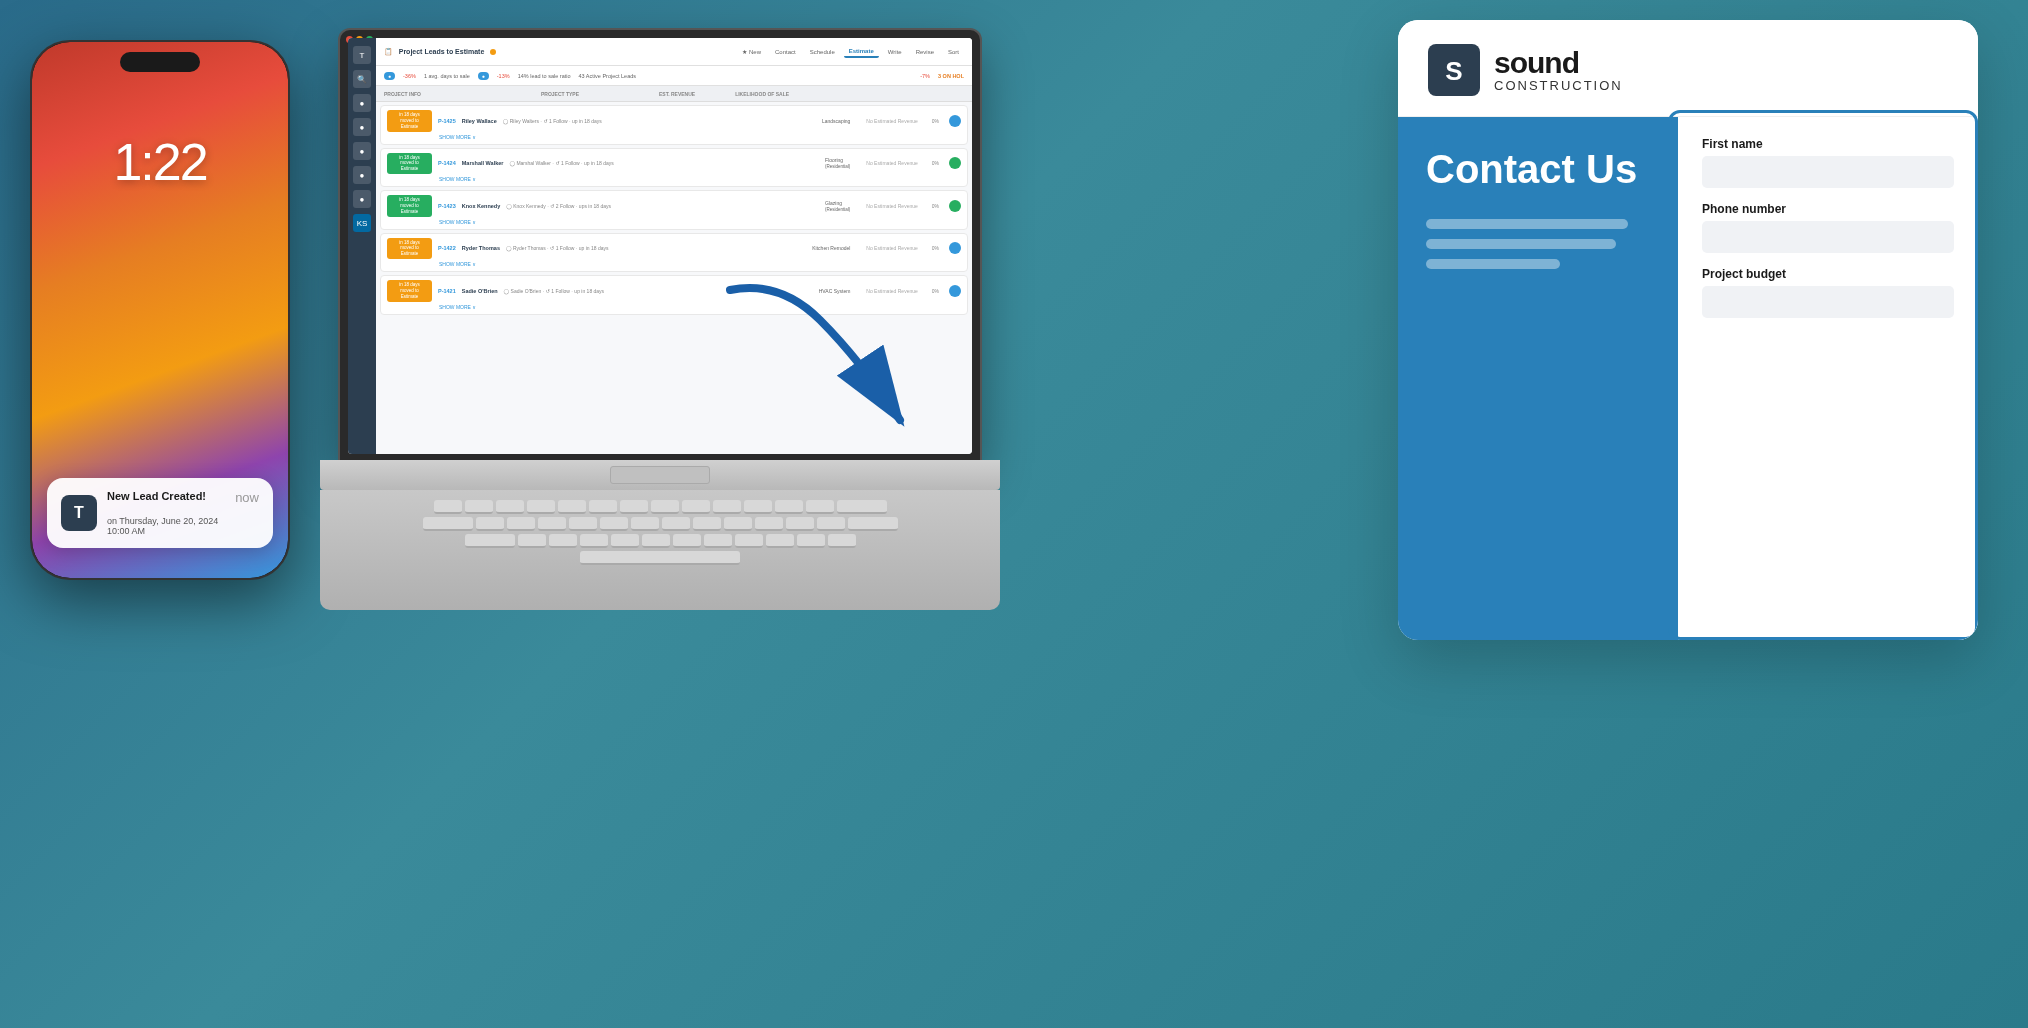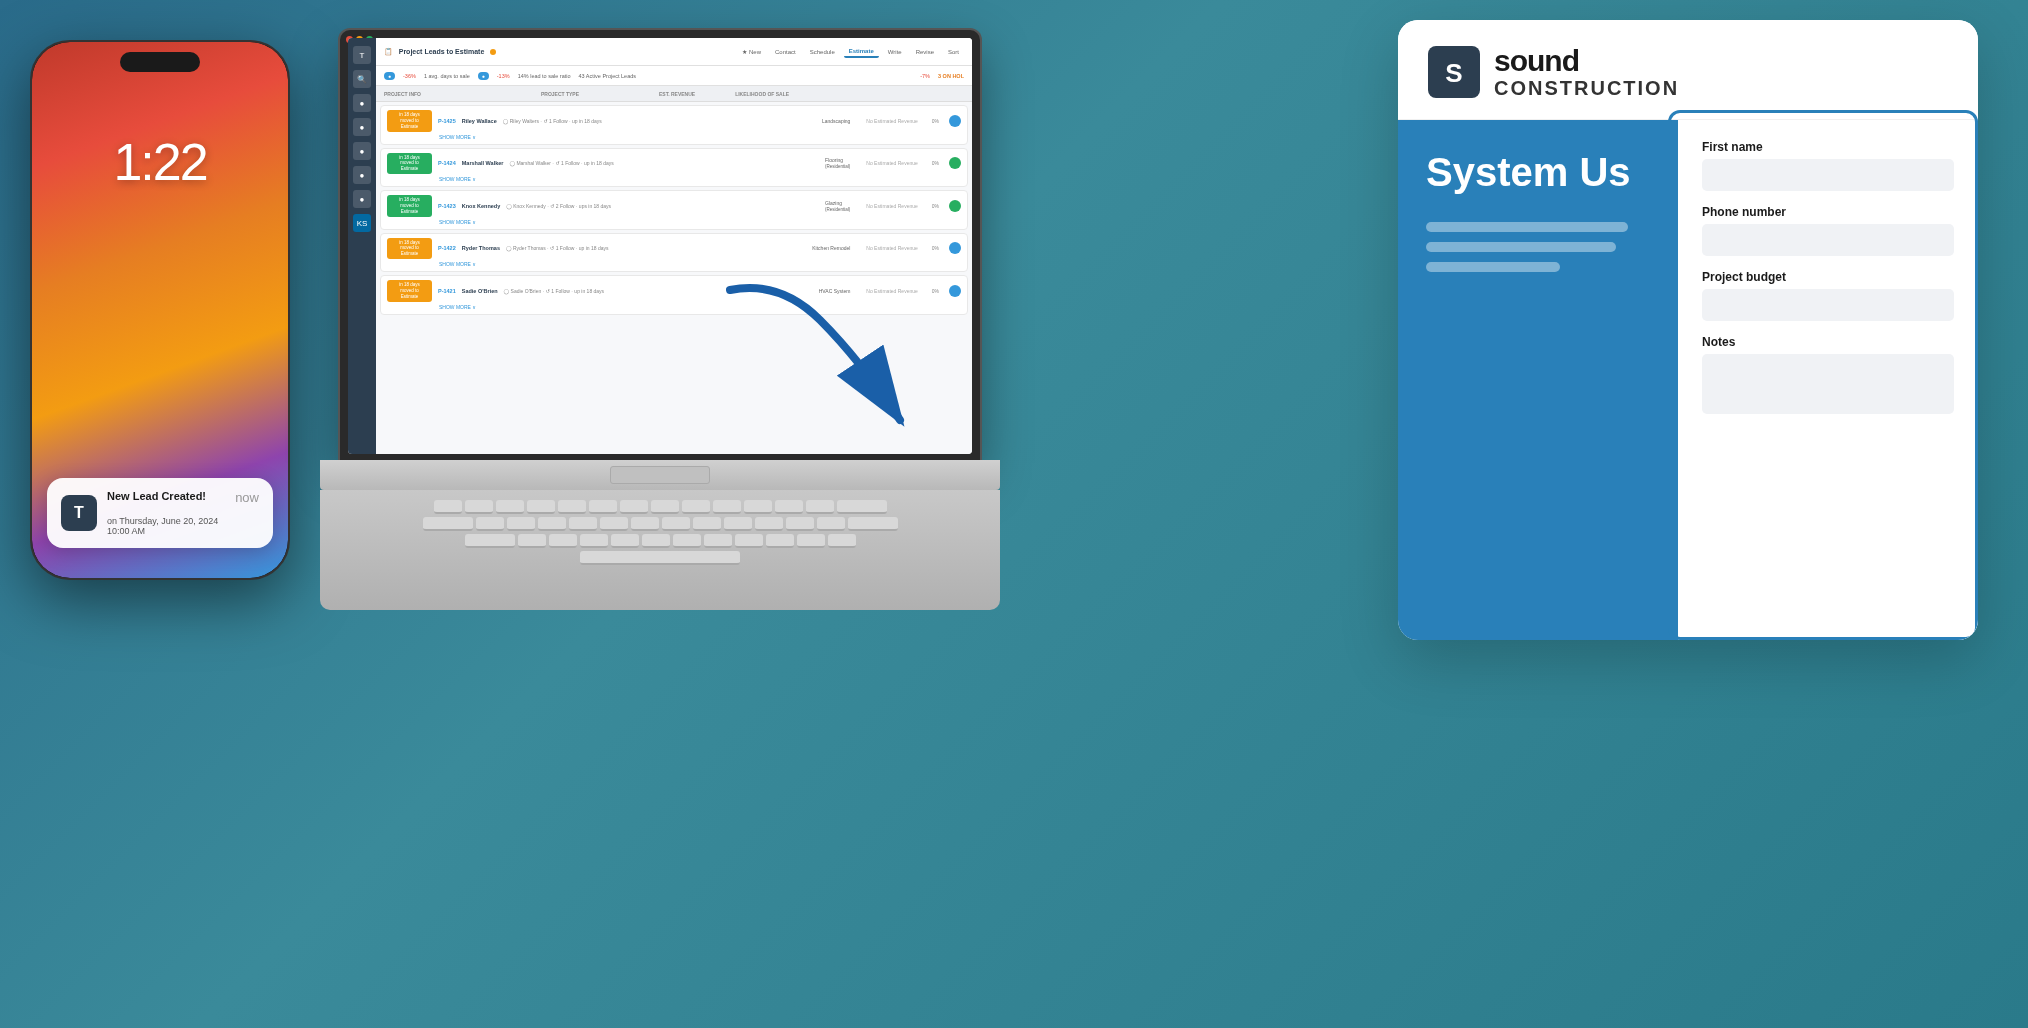--- a/index.html
+++ b/index.html
@@ -344,21 +344,21 @@
       display: flex;
       align-items: center;
       justify-content: center;
     }
     .logo-text {
       font-size: 26px;
       color: #1a1a1a;
       line-height: 1.1;
     }
     .logo-text .sound { font-weight: 800; font-size: 30px; letter-spacing: -1px; }
-    .logo-text .construction { font-size: 20px; font-weight: 700; letter-spacing: 2px; color: #333; display: block; }
+    .logo-text .construction { font-size: 13px; font-weight: 400; letter-spacing: 2px; color: #333; display: block; }
     .contact-card-body {
       display: flex;
       height: calc(100% - 95px);
     }
     .contact-blue-panel {
       background: #2980b9;
       width: 280px;
       padding: 30px 28px;
       display: flex;
       flex-direction: column;
@@ -675,40 +675,36 @@
     </div>
     <div class="logo-text">
       <span class="sound">sound</span>
       <span class="construction">CONSTRUCTION</span>
     </div>
   </div>
 
   <div class="contact-card-body">
 
     <div class="contact-blue-panel">
-      <div class="contact-us-title">System Us</div>
+      <div class="contact-us-title">Contact Us</div>
       <div class="contact-line w90"></div>
       <div class="contact-line w85"></div>
       <div class="contact-line w60"></div>
     </div>
 
     <div class="contact-form-panel">
       <div class="form-group">
         <label class="form-label">First name</label>
         <input class="form-input" type="text" style="">
       </div>
       <div class="form-group">
         <label class="form-label">Phone number</label>
         <input class="form-input" type="text" style="">
       </div>
       <div class="form-group">
         <label class="form-label">Project budget</label>
         <input class="form-input" type="text" style="">
       </div>
-      <div class="form-group">
-        <label class="form-label">Notes</label>
-        <textarea class="form-textarea" style=""></textarea>
-      </div>
     </div>
   </div>
 
   <div style="position:absolute;top:90px;right:0;width:310px;height:530px;border:3px solid #2980b9;border-radius:12px;pointer-events:none;z-index:10;"></div>
 </div>
 
 </body></html>

